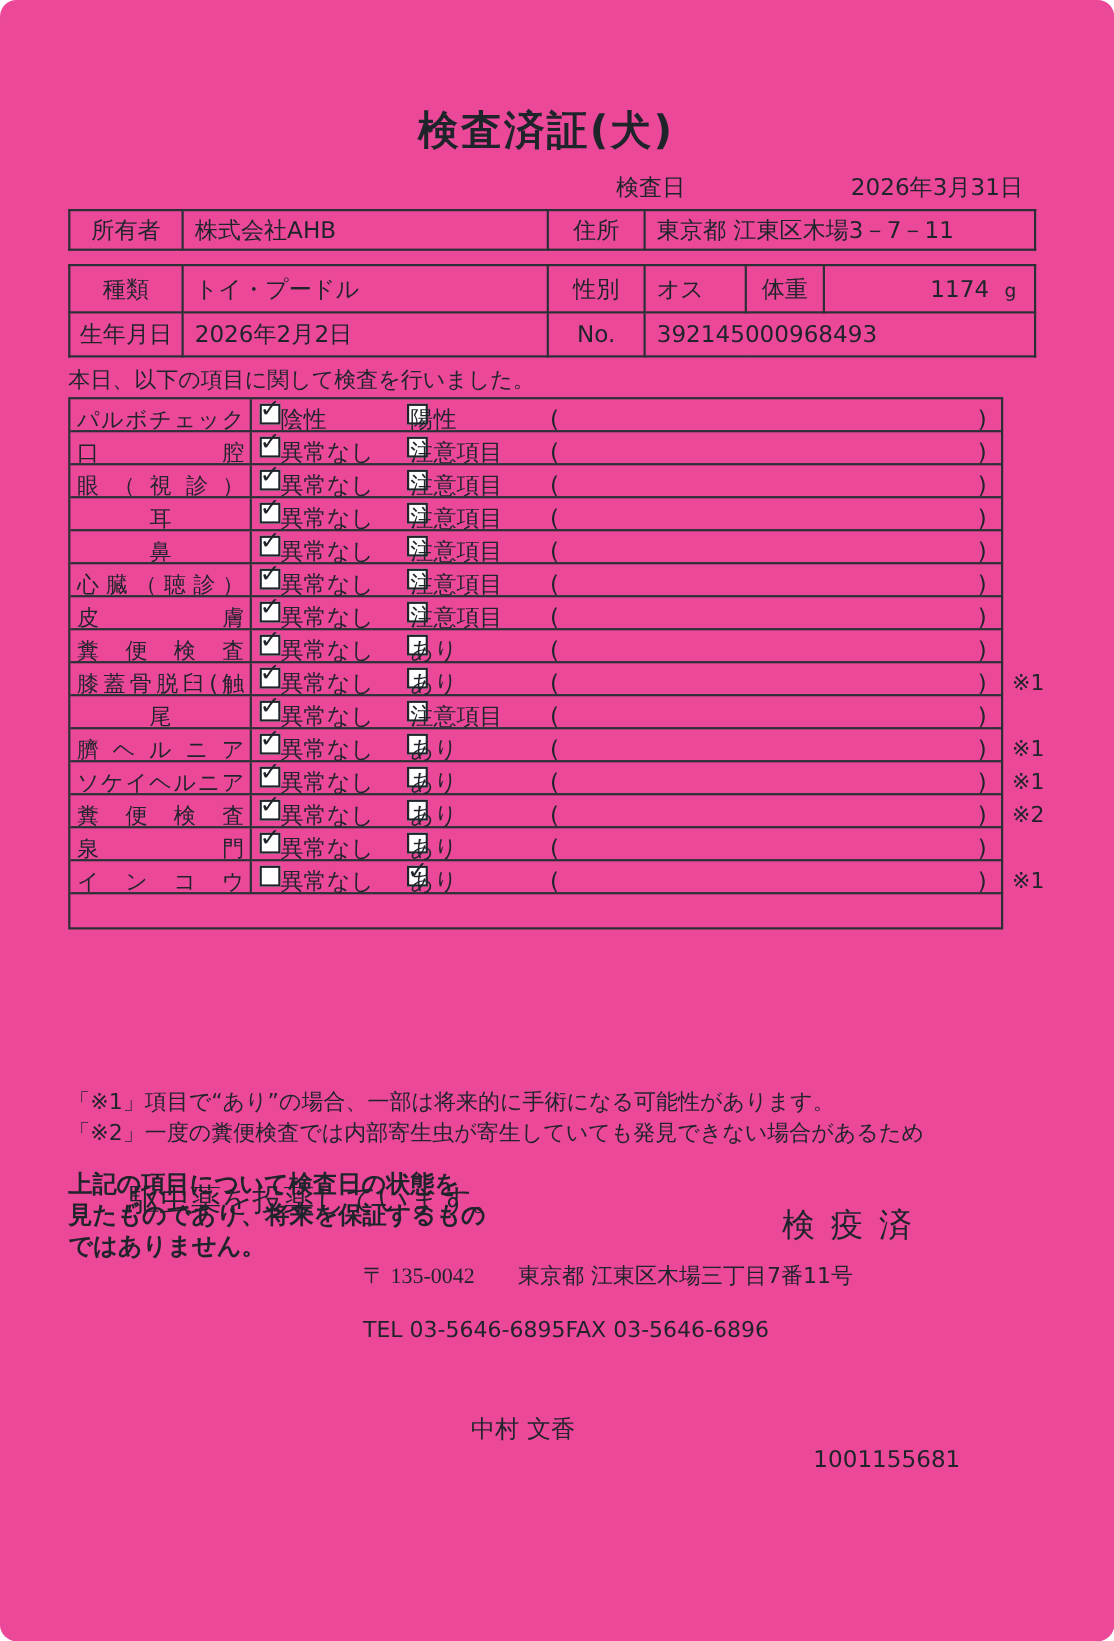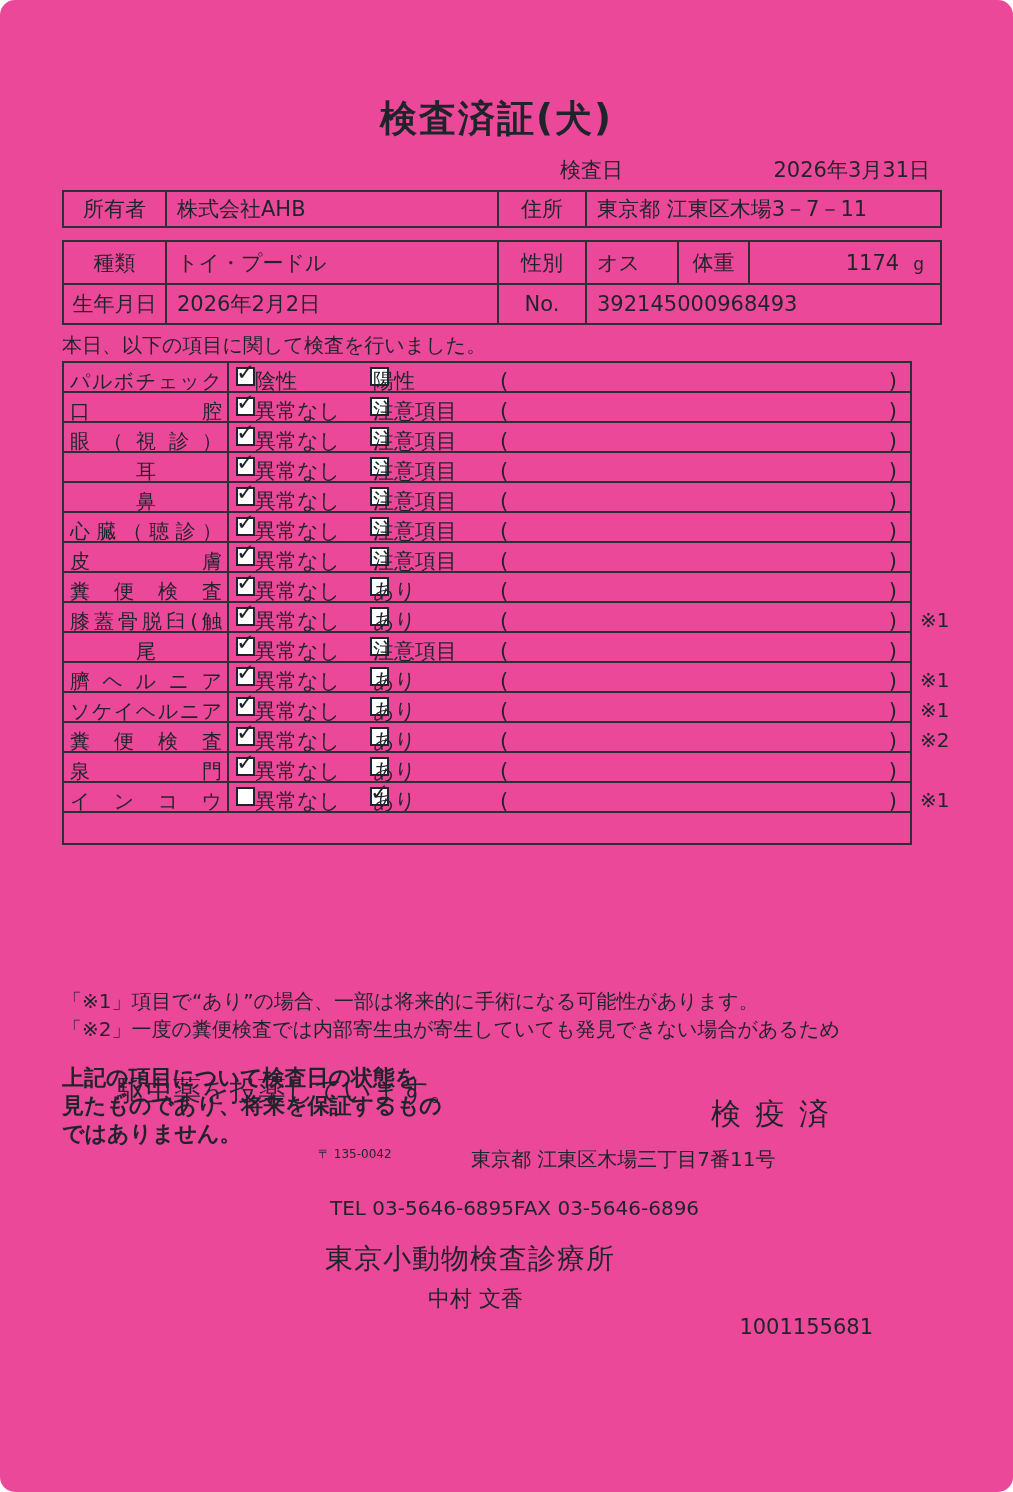--- a/index.html
+++ b/index.html
@@ -109,21 +109,21 @@
     top:1064px;left:62px;
     font-size:22px;font-weight:600;
     line-height:28px;
     white-space:pre-line;
   }
   .stamp{
     top:1094px;left:711px;
     font-size:30px;font-weight:500;
     letter-spacing:14px;
   }
-  .postal{top:1146px;left:318px;font-size:12px;font-weight:500;}
+  .postal{top:1146px;left:330px;font-size:20px;font-weight:500;font-family:Liberation Serif, serif;}
   .postal-addr{top:1146px;left:471px;font-size:20px;font-weight:500;}
   .tel{top:1196px;left:330px;font-size:20px;}
   .fax{top:1196px;left:514px;font-size:20px;}
   .clinic-name{top:1240px;left:325px;font-size:28px;font-weight:500;letter-spacing:1px;}
   .vet-name{top:1284px;left:428px;font-size:22px;font-weight:500;}
   .serial{top:1315px;right:140px;font-size:21px;}
 </style>
 </head>
 <body>
 
@@ -395,17 +395,16 @@
 
   <div class="abs statement" style="white-space:pre-line">上記の項目について検査日の状態を
 見たものであり、将来を保証するもの
 ではありません。</div>
   <div class="abs stamp">検疫済</div>
 
   <div class="abs postal">〒 135-0042</div>
   <div class="abs postal-addr">東京都 江東区木場三丁目7番11号</div>
   <div class="abs tel">TEL 03-5646-6895</div>
   <div class="abs fax">FAX 03-5646-6896</div>
-  <div class="abs clinic-name">東京小動物検査診療所</div>
   <div class="abs vet-name">中村 文香</div>
   <div class="abs serial">1001155681</div>
 
 </div>
 
 </body></html>

